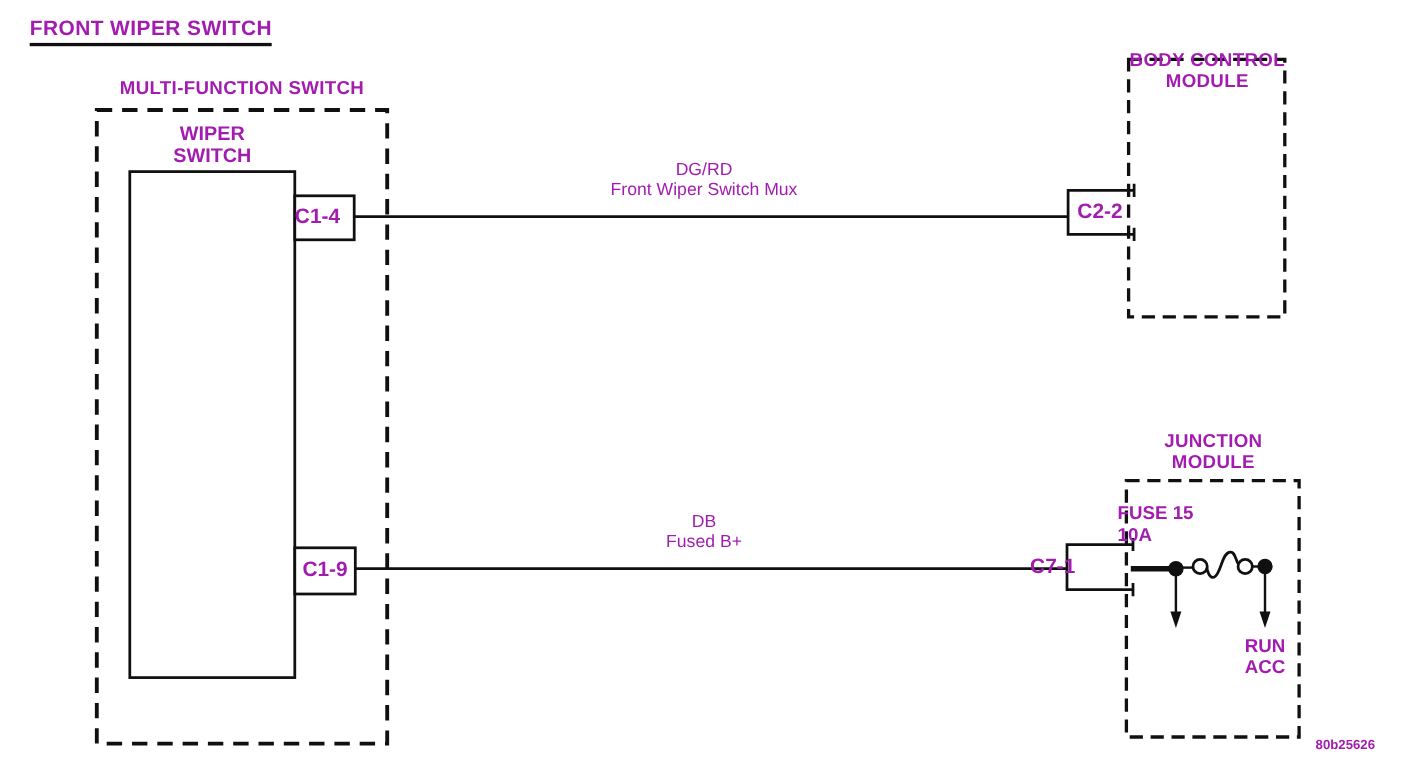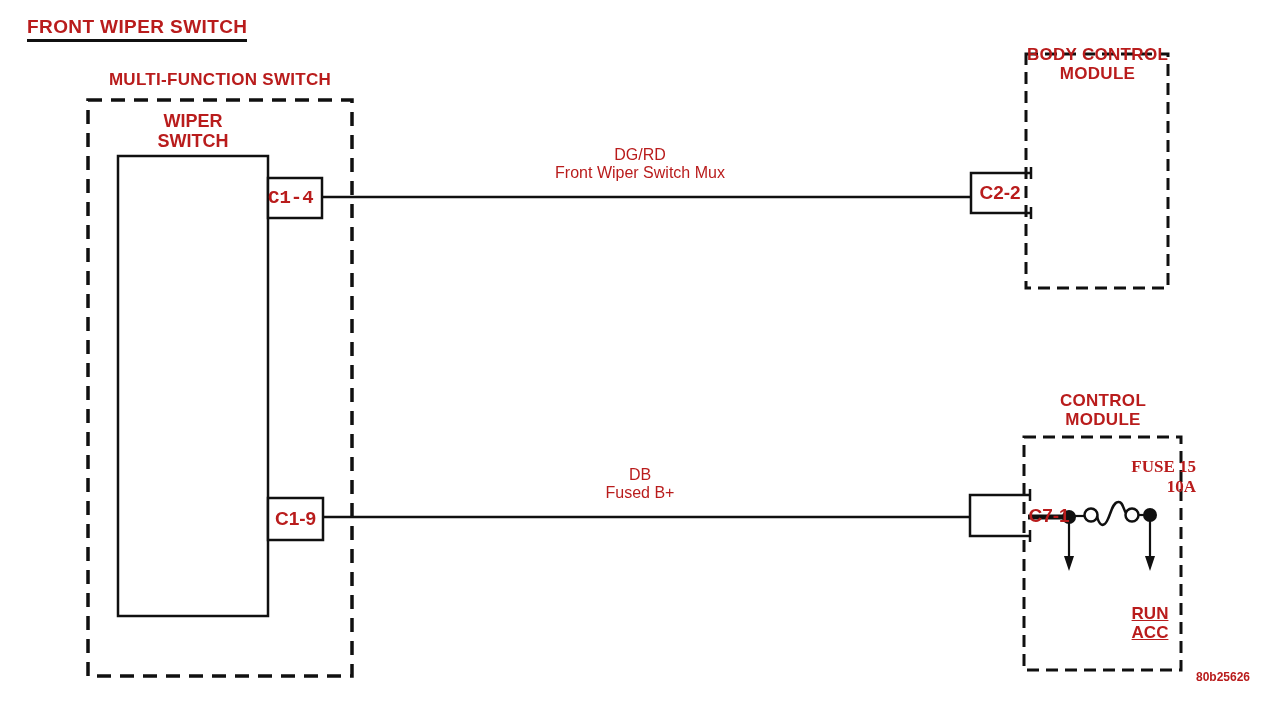--- a/index.html
+++ b/index.html
@@ -1,29 +1,29 @@
 <!DOCTYPE html>
 <html><head>
 <meta charset="utf-8">
 <style>
   html,body{margin:0;padding:0;background:#ffffff;}
   .canvas{
     position:relative;width:1280px;height:702px;background:#ffffff;
-    font-family:"Liberation Sans",sans-serif;color:#b91c1c;overflow:hidden;
+    font-family:"Liberation Sans",sans-serif;color:#a21caf;overflow:hidden;
   }
   .abs{position:absolute;}
   .doc-title{
     font-size:19px;font-weight:bold;letter-spacing:.4px;
     border-bottom:3px solid #101010;padding-bottom:2px;white-space:nowrap;
   }
   .blk-hdr{font-size:17px;font-weight:bold;letter-spacing:.3px;text-align:center;line-height:19px;white-space:nowrap;}
   .inner-lbl{font-size:18px;font-weight:bold;text-align:center;line-height:20px;}
   .conn-lbl{font-size:19px;font-weight:bold;text-align:center;white-space:nowrap;}
   .wire-lbl{font-size:16px;text-align:center;line-height:18px;white-space:nowrap;}
-  .fuse-lbl{font-size:17px;font-weight:bold;text-align:right;line-height:20px;white-space:nowrap;font-family:Liberation Serif, serif;}
+  .fuse-lbl{font-size:17px;font-weight:bold;text-align:left;line-height:20px;white-space:nowrap;}
   .circuit-lbl{font-size:17px;font-weight:bold;text-align:center;line-height:19px;white-space:nowrap;}
   .fig-code{font-size:12px;font-weight:bold;text-align:center;white-space:nowrap;}
   svg{position:absolute;left:0;top:0;}
 </style>
 </head>
 <body>
 
 <div class="canvas">
 
   <svg width="1280" height="702" viewBox="0 0 1280 702">
@@ -66,52 +66,52 @@
     <span class="doc-title">FRONT WIPER SWITCH</span>
   </div>
 
   <div class="abs blk-hdr" style="left:88px;top:70px;width:264px;">MULTI-FUNCTION SWITCH</div>
 
   <div class="abs inner-lbl" style="left:118px;top:111px;width:150px;">
     <div>WIPER</div>
     <div>SWITCH</div>
   </div>
 
-  <div class="abs conn-lbl" style="left:268px;top:178px;width:38px;line-height:40px;font-family:Liberation Mono, monospace;">C1-4</div>
+  <div class="abs conn-lbl" style="left:268px;top:178px;width:38px;line-height:40px;">C1-4</div>
   <div class="abs conn-lbl" style="left:268px;top:498px;width:55px;line-height:42px;">C1-9</div>
 
   <div class="abs wire-lbl" style="left:440px;top:146px;width:400px;">
     <div>DG/RD</div>
     <div>Front Wiper Switch Mux</div>
   </div>
 
   <div class="abs wire-lbl" style="left:440px;top:466px;width:400px;">
     <div>DB</div>
     <div>Fused B+</div>
   </div>
 
   <div class="abs blk-hdr" style="left:1000px;top:9px;width:195px;margin-top:36px;">
     <div>BODY CONTROL</div>
     <div>MODULE</div>
   </div>
 
   <div class="abs conn-lbl" style="left:971px;top:173px;width:58px;line-height:40px;">C2-2</div>
 
   <div class="abs blk-hdr" style="left:1013px;top:391px;width:180px;">
-    <div>CONTROL</div>
+    <div>JUNCTION</div>
     <div>MODULE</div>
   </div>
 
   <div class="abs fuse-lbl" style="left:1016px;top:457px;width:180px;">
     <div>FUSE 15</div>
     <div>10A</div>
   </div>
 
-  <div class="abs conn-lbl" style="left:1020px;top:495px;width:58px;line-height:41px;text-align:center;">C7-1</div>
+  <div class="abs conn-lbl" style="left:928px;top:495px;width:58px;line-height:41px;text-align:center;">C7-1</div>
 
-  <div class="abs circuit-lbl" style="left:1108px;top:604px;width:84px;text-decoration:underline;">
+  <div class="abs circuit-lbl" style="left:1108px;top:578px;width:84px;">
     <div>RUN</div>
     <div>ACC</div>
   </div>
 
   <div class="abs fig-code" style="left:1180px;top:670px;width:86px;">80b25626</div>
 
 </div>
 
 </body></html>

